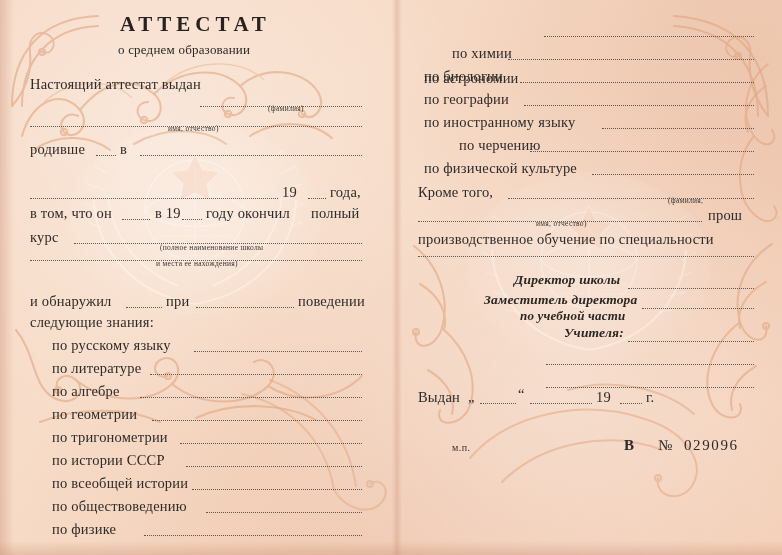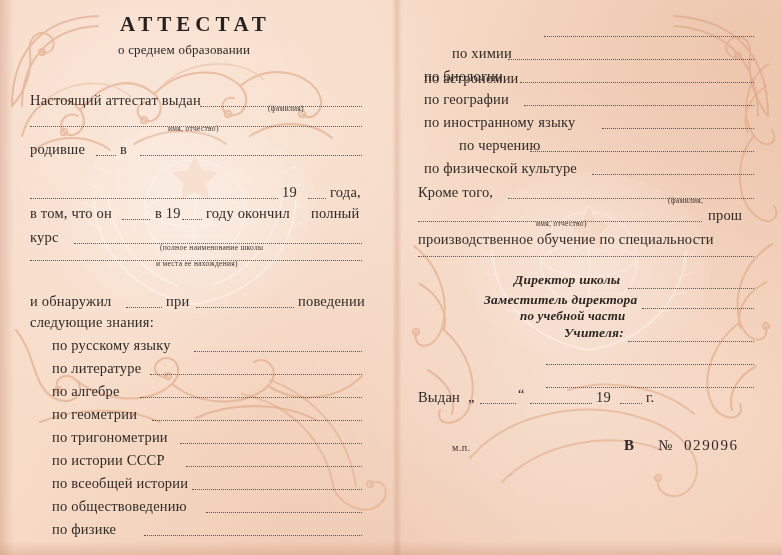--- a/index.html
+++ b/index.html
@@ -227,21 +227,21 @@
           <path d="M96 118 h78 M92 128 h86 M96 138 h78"></path>
         </g>
       </svg>
     </div>
 
     <div class="content">
 
       <div class="t title" style="left:120px; top:12px;">АТТЕСТАТ</div>
       <div class="t subtitle" style="left:118px; top:42px;">о среднем образовании</div>
 
-      <div class="t line" style="left:30px; top:92px;">Настоящий аттестат выдан</div>
+      <div class="t line" style="left:30px; top:76px;">Настоящий аттестат выдан</div>
       <div class="dots" style="left:200px; top:106px; width:162px;"></div>
       <div class="t tiny" style="left:268px; top:104px;">(фамилия)</div>
       <div class="dots" style="left:30px; top:126px; width:332px;"></div>
       <div class="t tiny" style="left:168px; top:124px;">имя,  отчество)</div>
 
       <div class="t line" style="left:30px; top:141px;">родившe</div>
       <div class="dots" style="left:96px; top:155px; width:20px;"></div>
       <div class="t line" style="left:120px; top:141px;">в</div>
       <div class="dots" style="left:140px; top:155px; width:222px;"></div>
 

